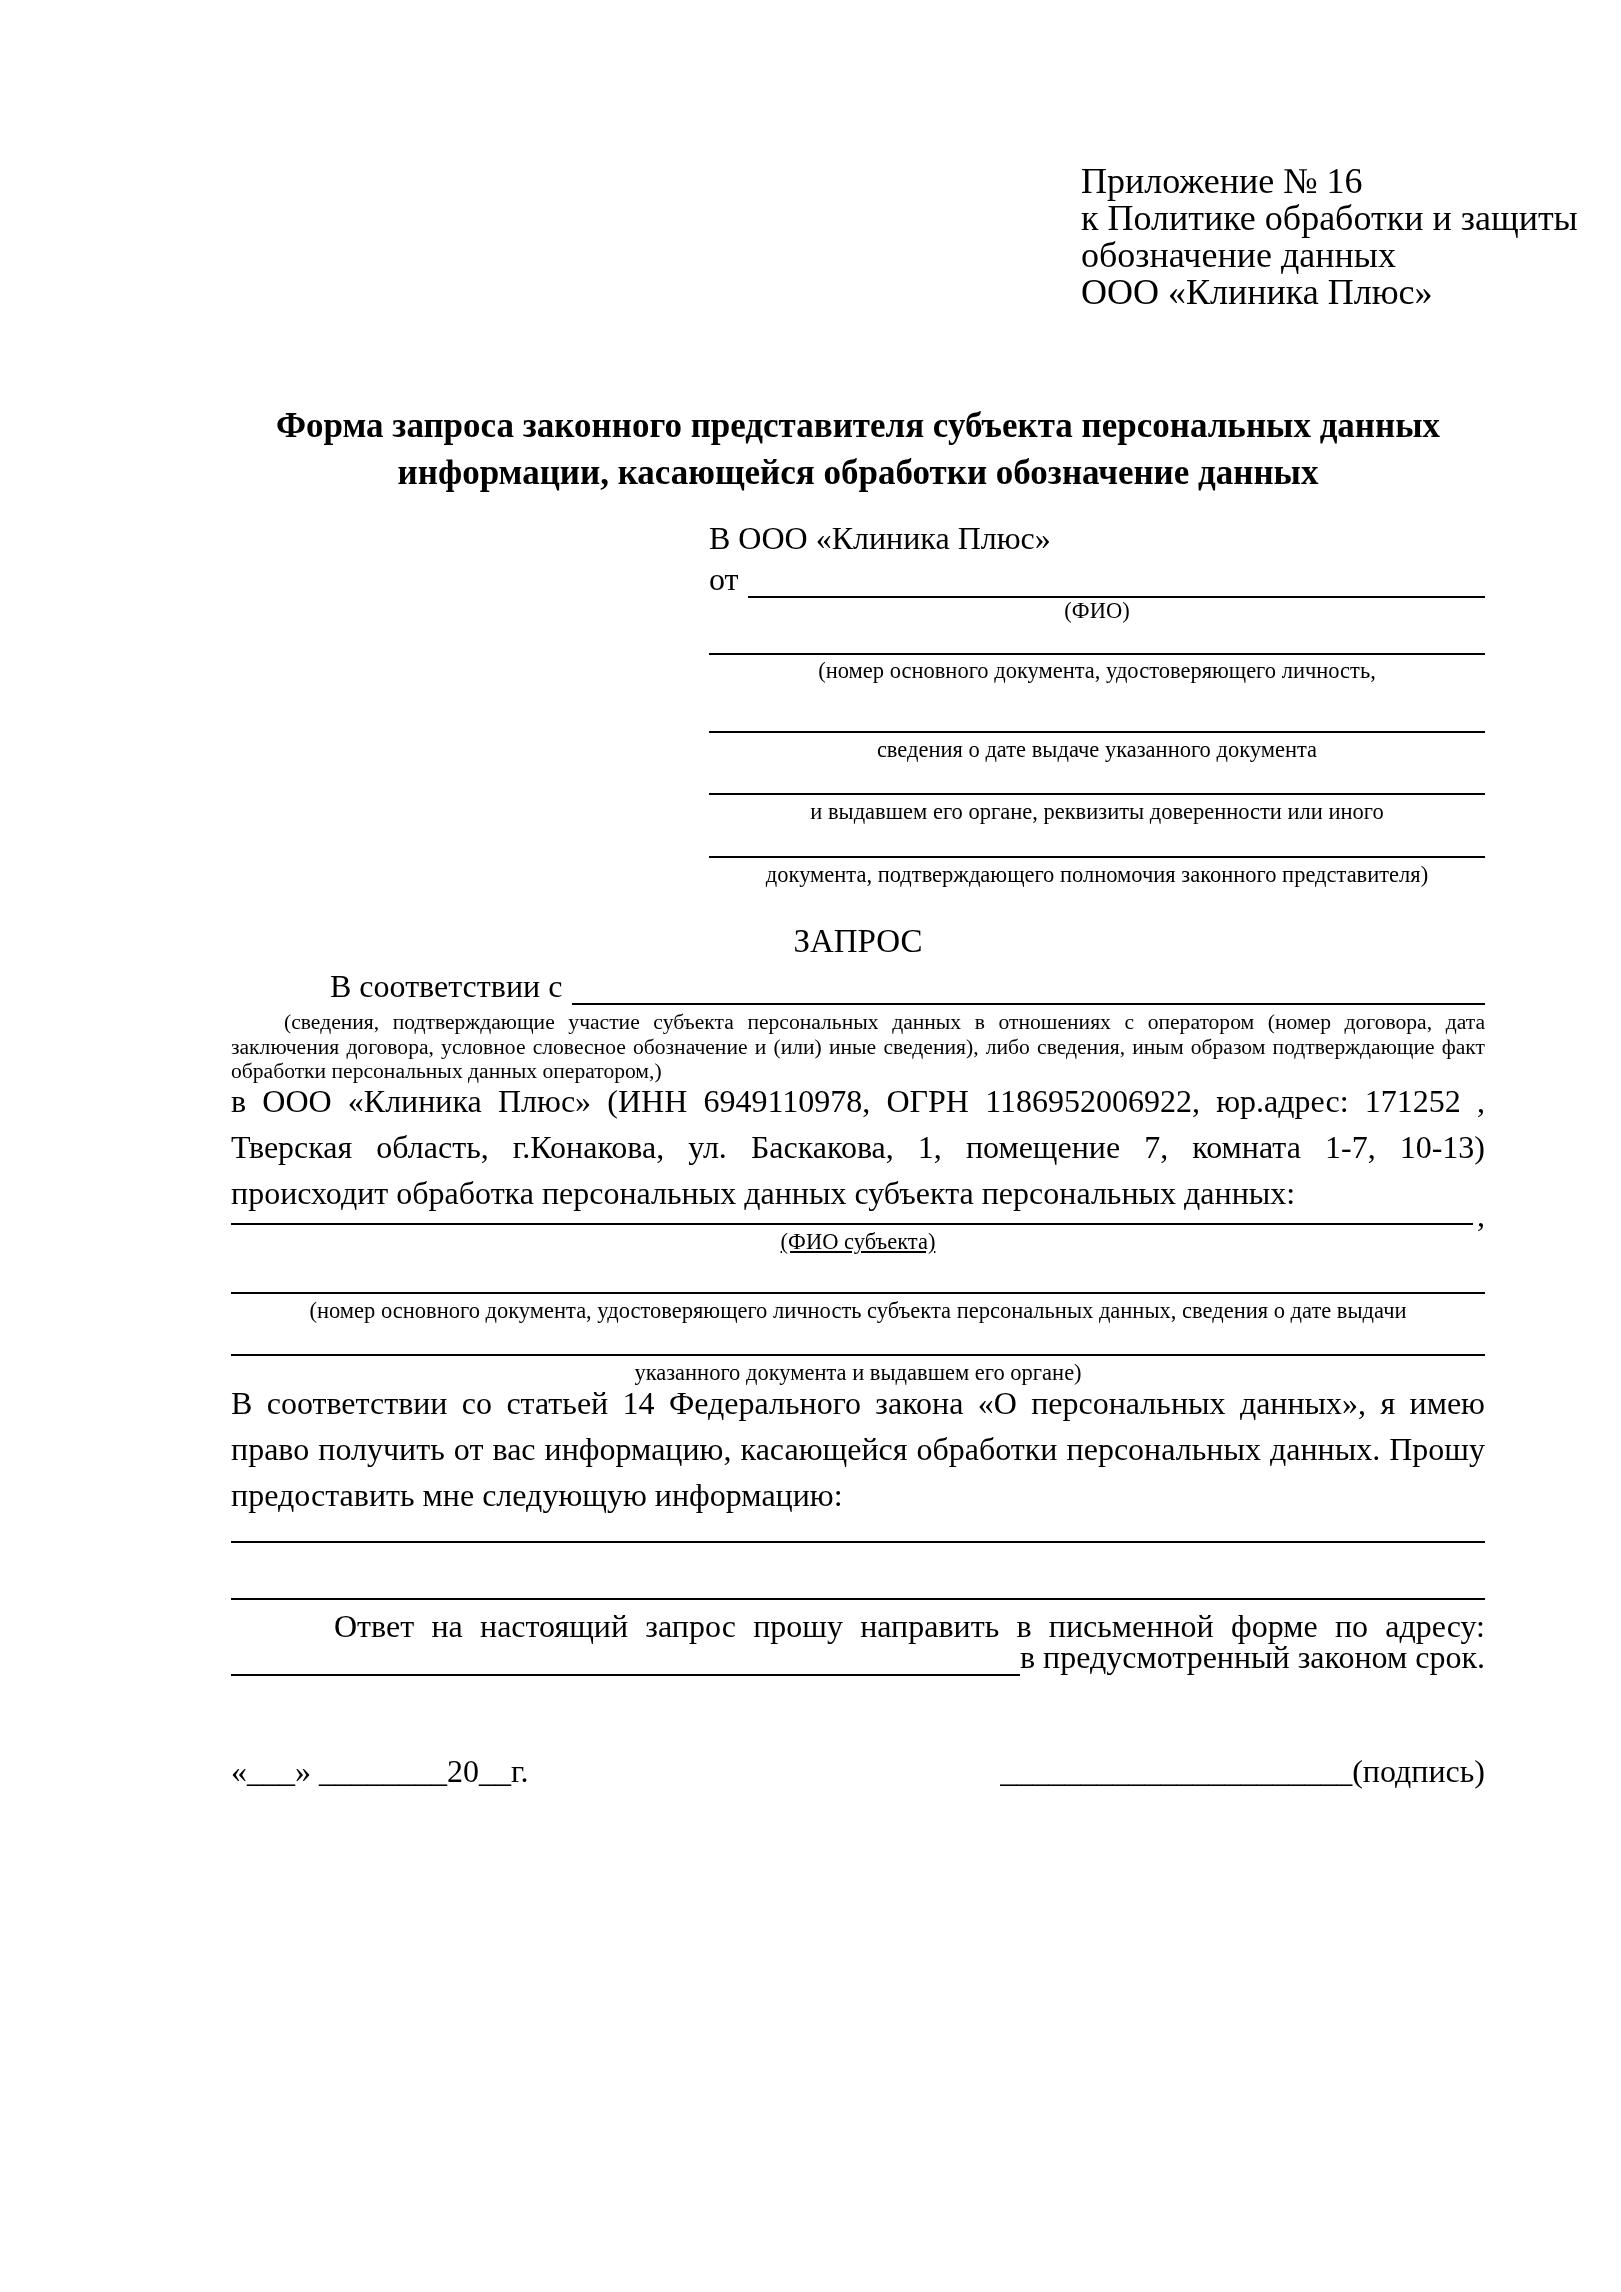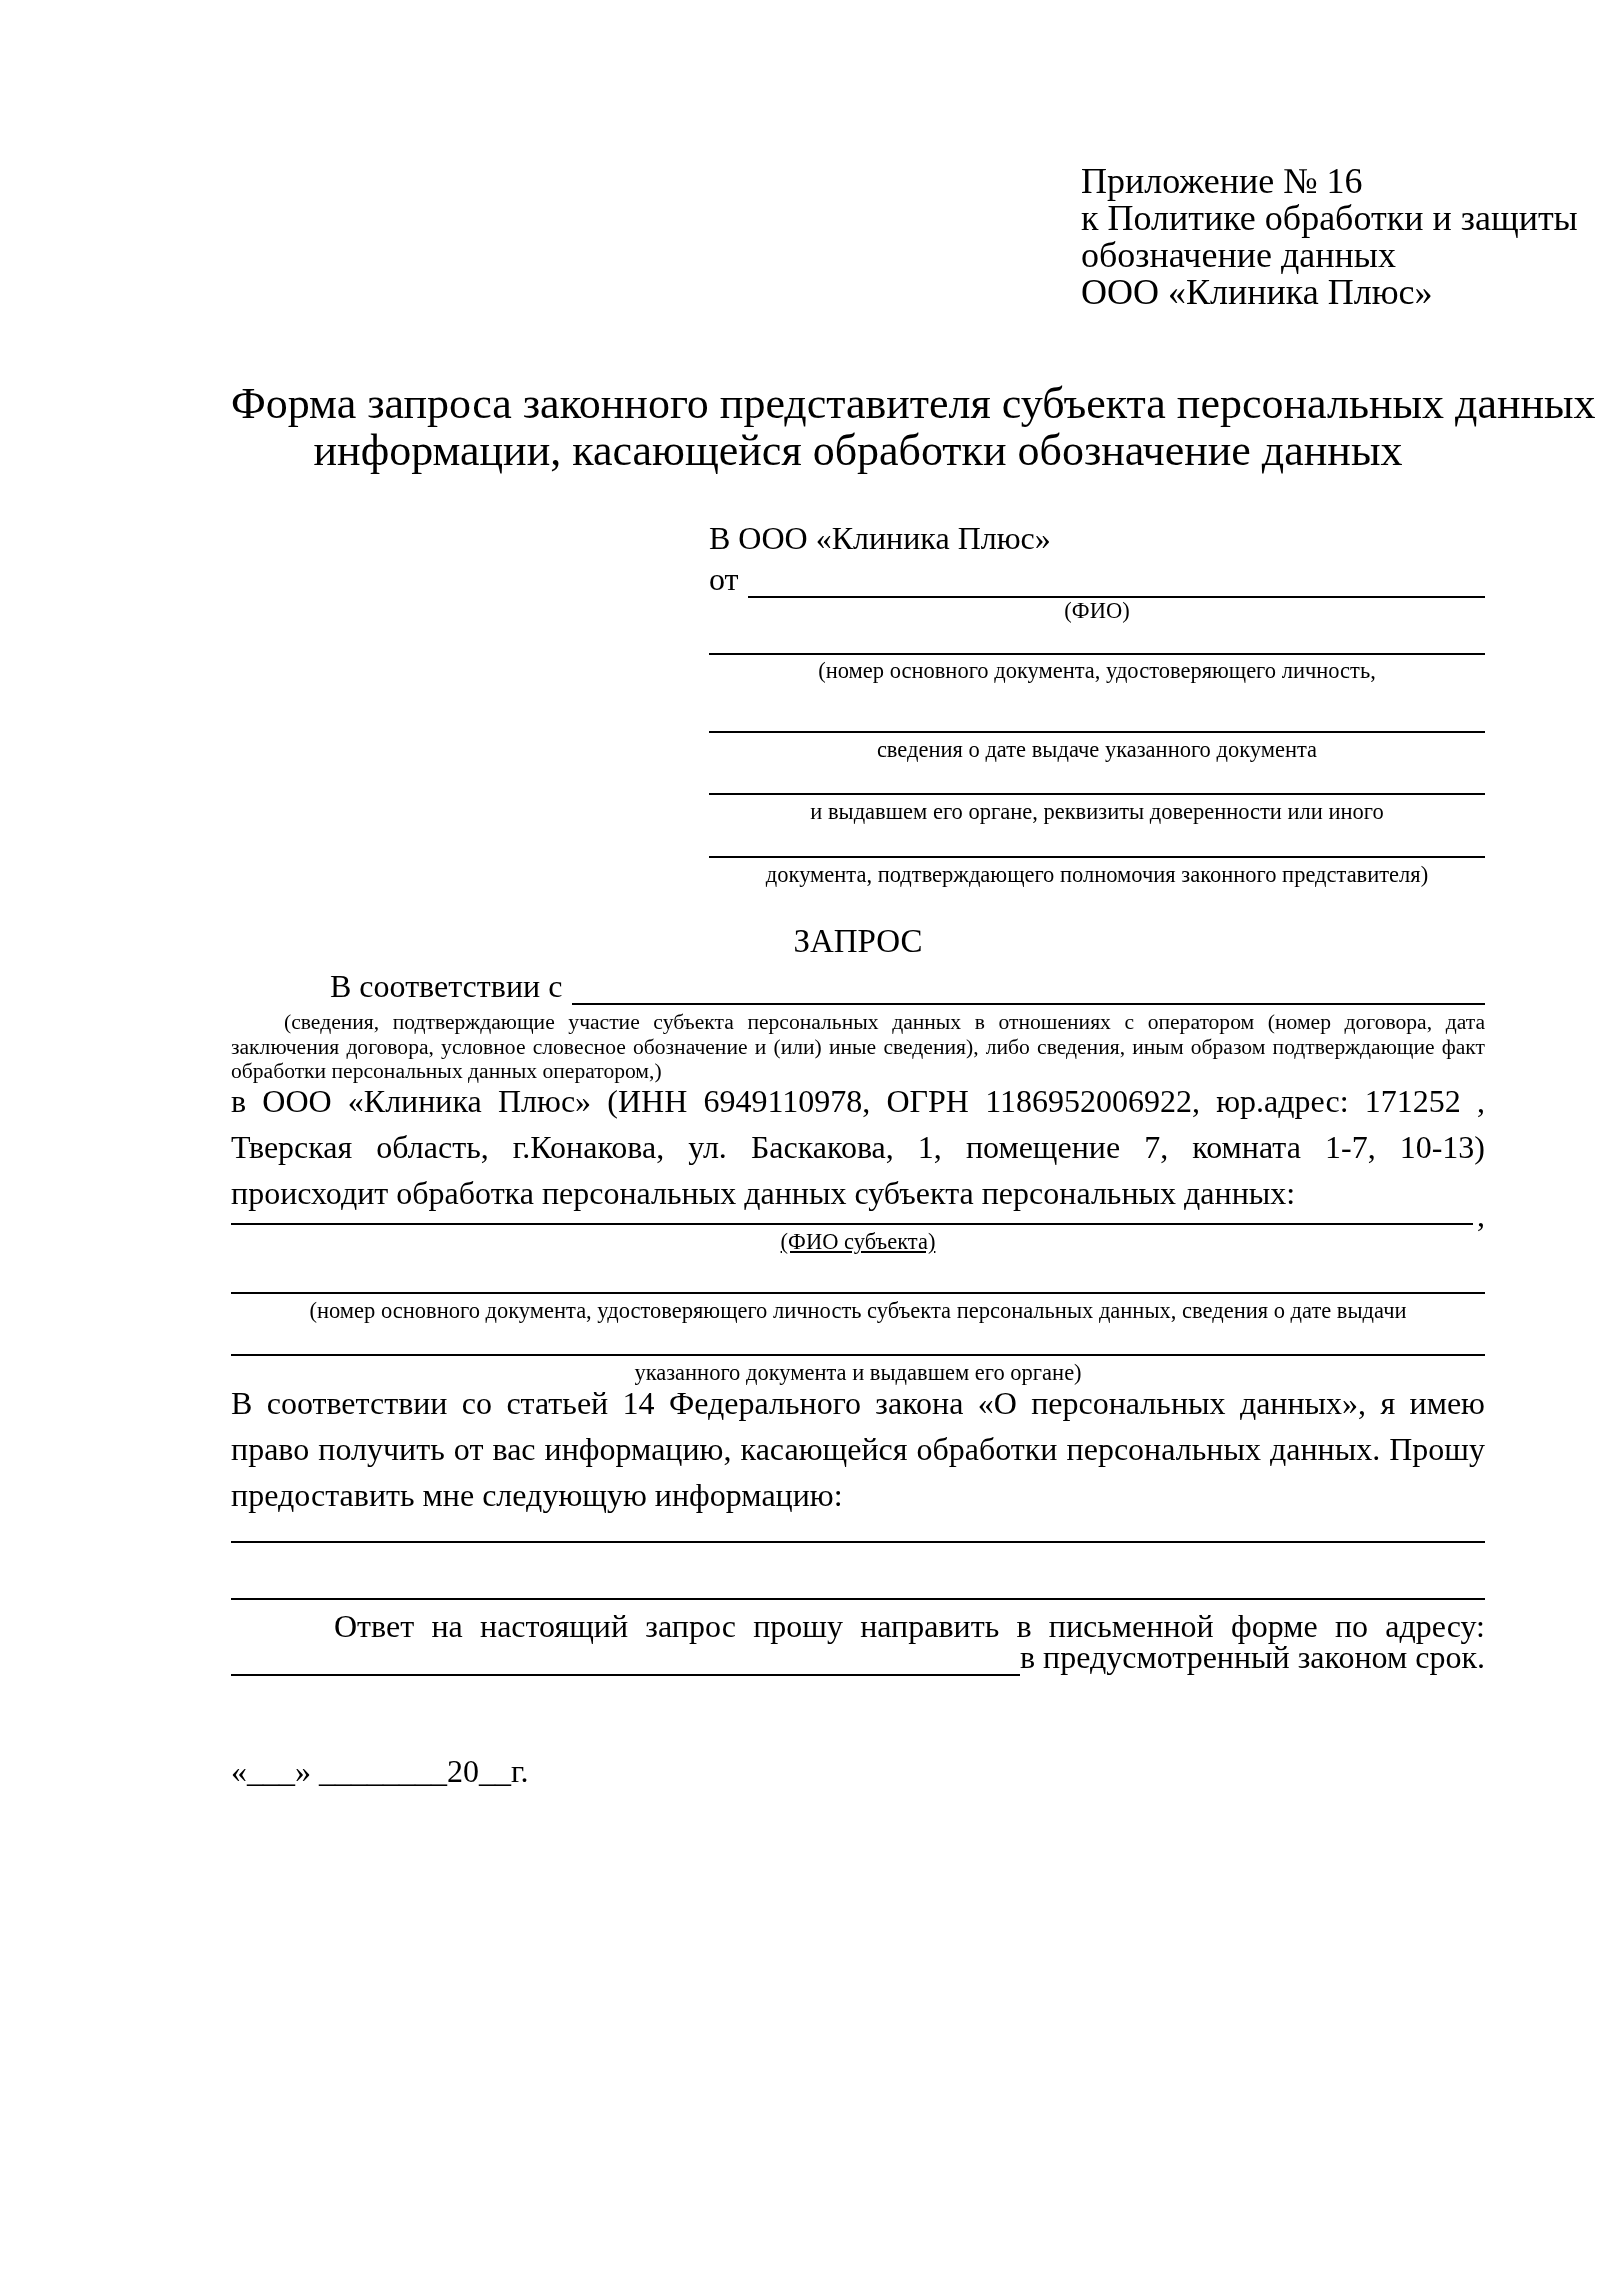--- a/index.html
+++ b/index.html
@@ -18,22 +18,22 @@
   
   .blank { flex: 1 1 auto; border-bottom: 2.9px solid #000; }
   .rule  { border-bottom: 2.9px solid #000; height: 0; }
 
   
   .cap { font-size: 22.5px; line-height: 25.5px; text-align: center; }
 
   #appendix { left: 1081px; top: 163px; font-size: 36px; line-height: 37px; }
 
   #title {
-    top: 380px; text-align: center; font-weight: 400;
-    font-size: 44px; line-height: 47px; white-space: nowrap;
+    top: 402px; text-align: center; font-weight: 700;
+    font-size: 35px; line-height: 47px; white-space: nowrap;
   }
 
   #addr { left: 709px; top: 516px; width: 776px; font-size: 32px; }
   #addr .addr-org { line-height: 45px; }
   #addr .from-row { display: flex; align-items: flex-end; height: 37px; }
   #addr .lbl { padding-right: 9.8px; }
   #addr .r1 { margin-top: 29px; }
   #addr .r2 { margin-top: 47px; }
   #addr .r3, #addr .r4 { margin-top: 31px; }
   #addr .c { margin-top: 3.9px; }
@@ -134,16 +134,19 @@
 
   <div class="abs cx" id="reply1">Ответ на настоящий запрос прошу направить в письменной форме по адресу:</div>
 
   <div class="abs cx" id="reply2">
     <span class="blank"></span>
     <span class="tail">в предусмотренный законом срок.</span>
   </div>
 
   <div class="abs cx" id="footer">
     <span>«___» ________20__г.</span>
+    <span>
+      <span>______________________</span><span>(подпись)</span>
+    </span>
   </div>
 
 </div>
 
 
 </body></html>

